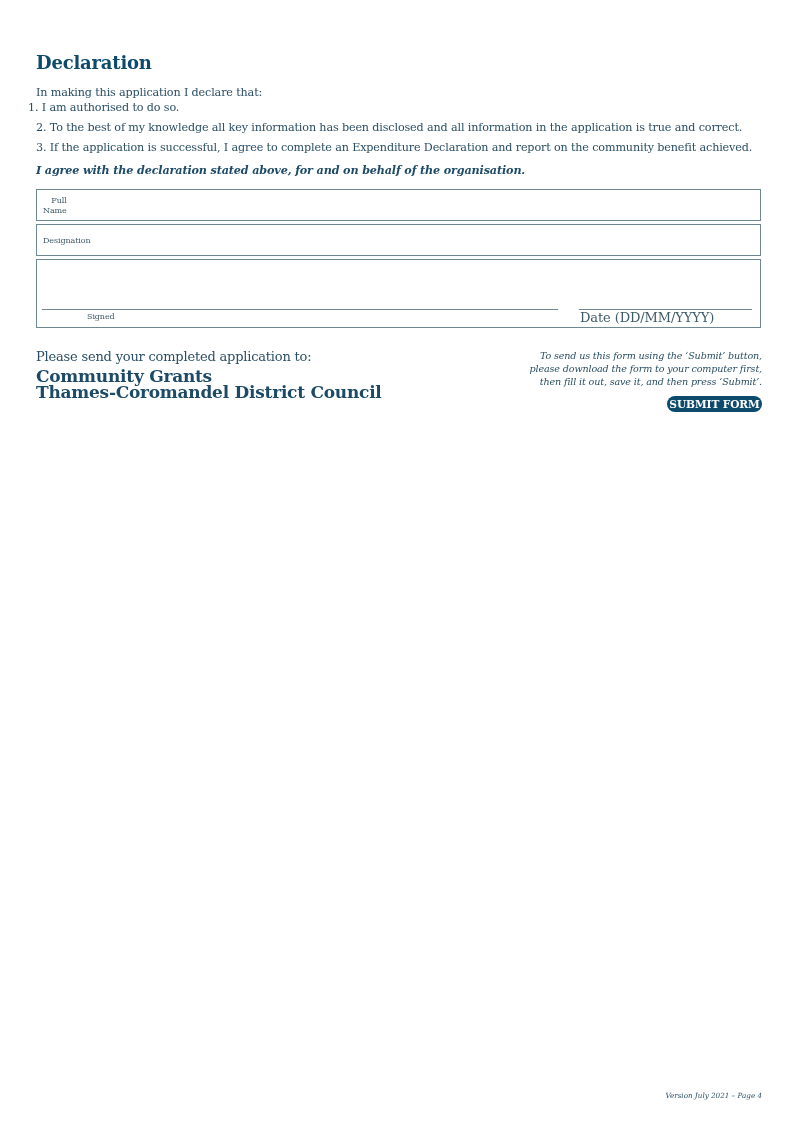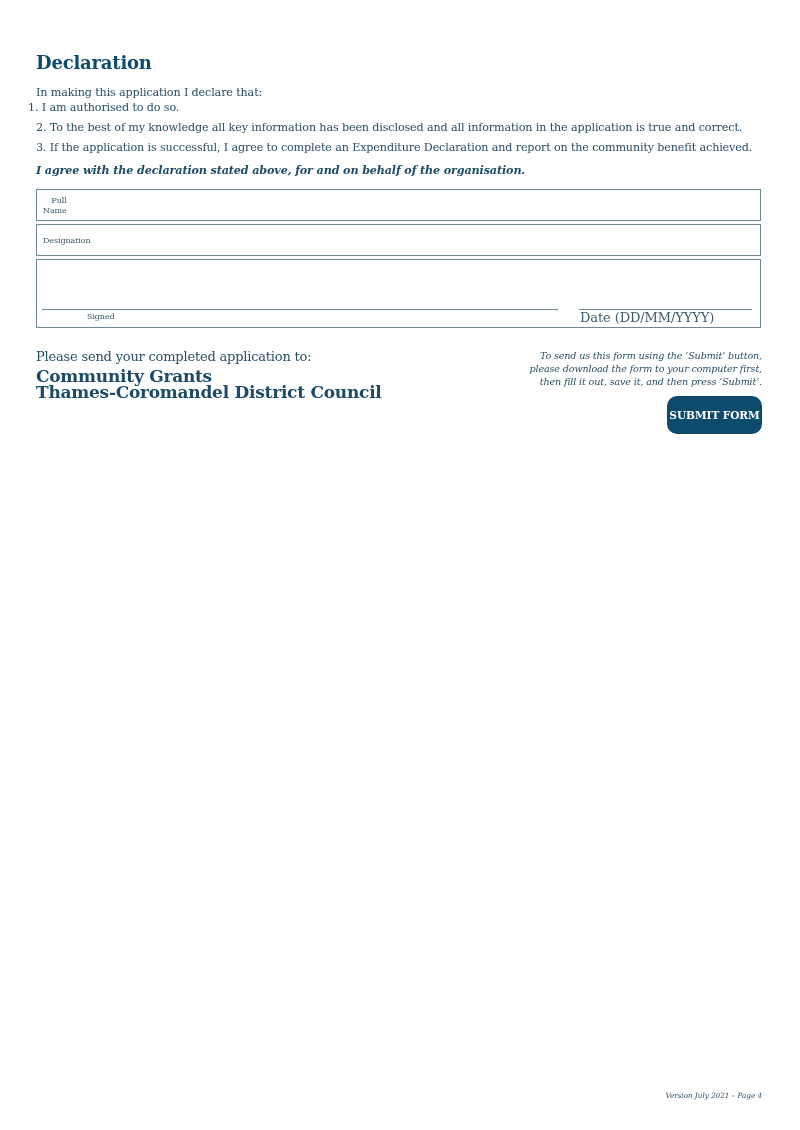--- a/index.html
+++ b/index.html
@@ -29,21 +29,21 @@
     .sig-line {
       position: absolute; height: 0; border-top: 1px solid #6e8790;
     }
     .send-title { font-size: 13px; color: #2a4e63; white-space: nowrap; letter-spacing: -0.2px; }
     .addr { font-size: 17px; font-weight: bold; color: #1d4a66; line-height: 16.2px; white-space: nowrap; letter-spacing: -0.25px; }
     .note {
       right: 38px; top: 349px; text-align: right;
       font-size: 9.6px; font-style: italic; color: #2a4e63; line-height: 13px; white-space: nowrap; letter-spacing: -0.15px;
     }
     .submit {
-      position: absolute; left: 667px; top: 396px; width: 95px; height: 38px;
+      position: absolute; left: 667px; top: 396px; width: 95px; height: 16px;
       background: #0d4a6b; color: #ffffff; border: none; border-radius: 10px;
       font-family: "DejaVu Serif", "Liberation Serif", serif;
       font-size: 10.6px; font-weight: bold; letter-spacing: -0.1px;
       display: flex; align-items: center; justify-content: center; cursor: pointer; padding: 0;
     }
     .footer {
       right: 38px; top: 1091px; font-size: 7.2px; font-style: italic; color: #2a4e63; white-space: nowrap;
     }
     .field-input {
       position: absolute; border: none; outline: none; background: transparent;

